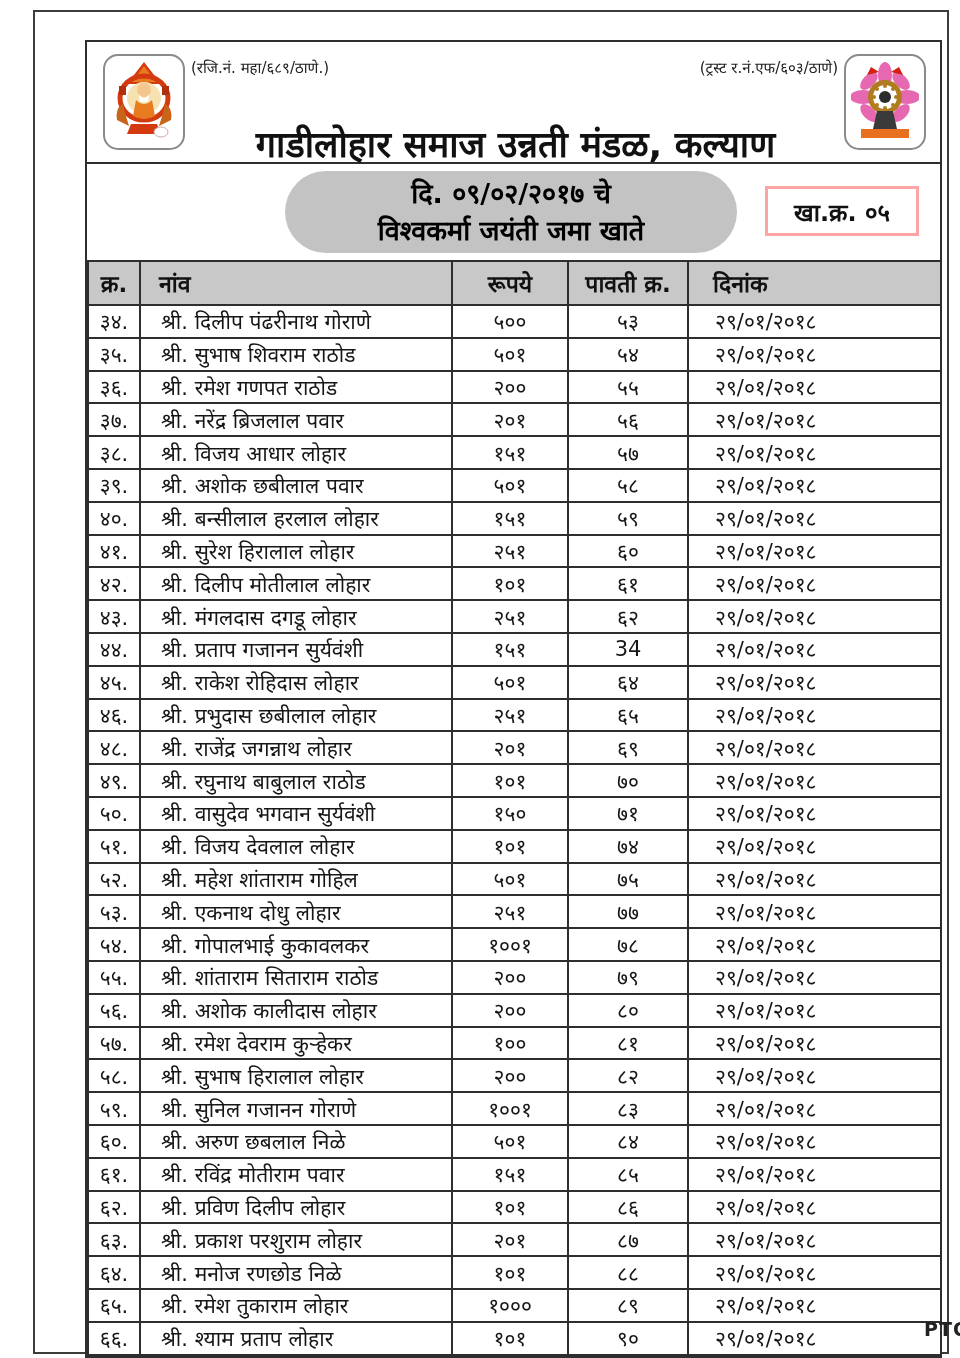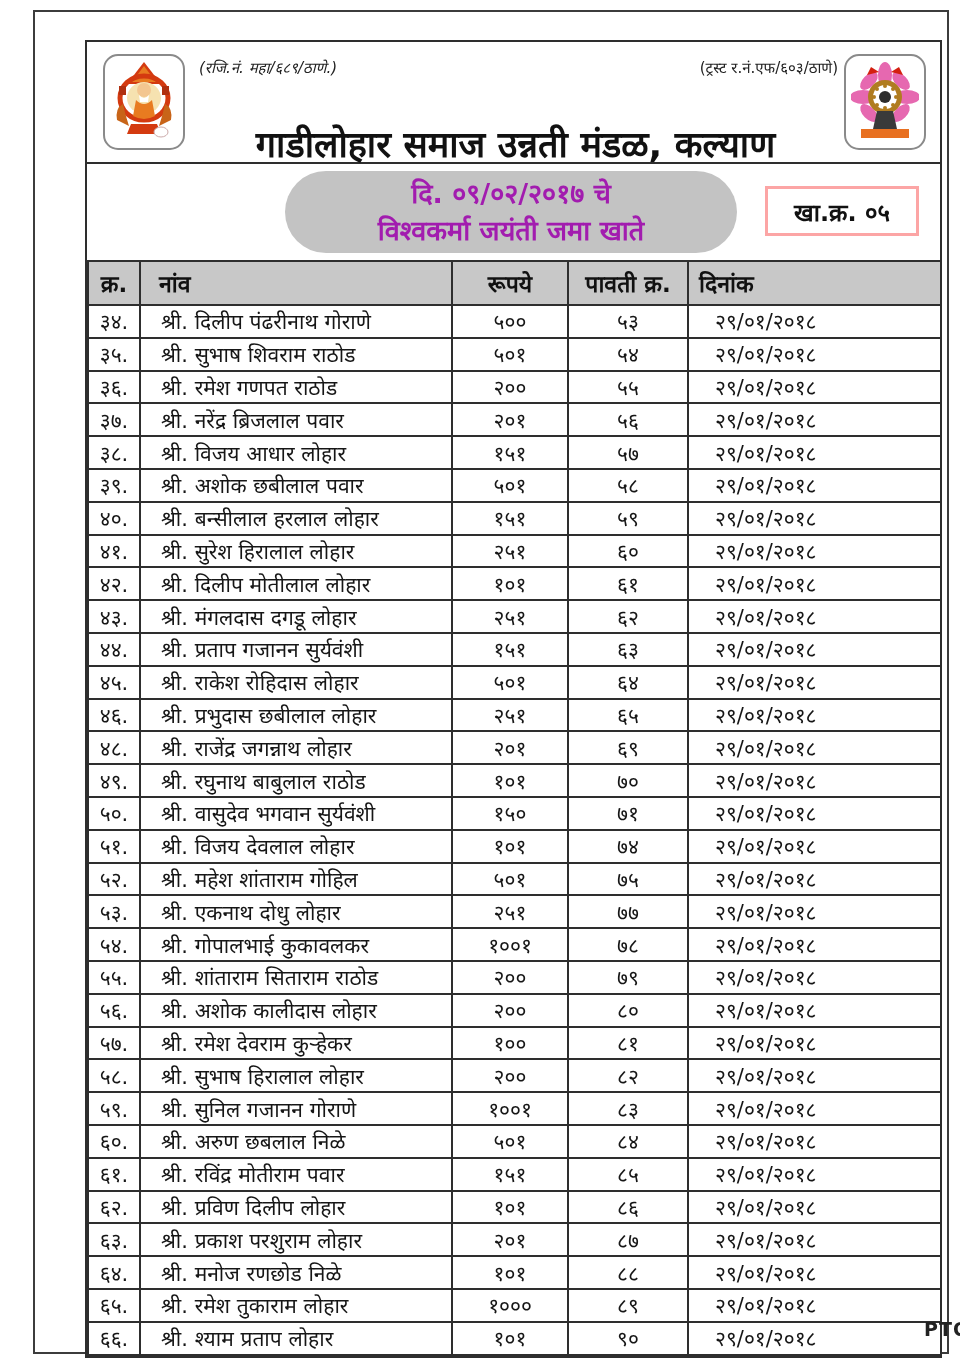--- a/index.html
+++ b/index.html
@@ -19,36 +19,36 @@
   
   .header-sec{position:relative;height:120px;border-bottom:2px solid #2e2e2e;}
   .logo{
     position:absolute;top:12px;width:78px;height:92px;
     border:2px solid #8a8a8a;border-radius:15px;background:#fff;
     display:flex;align-items:center;justify-content:center;overflow:hidden;
   }
   .logo-left{left:16px;}
   .logo-right{right:14px;}
   .reg-text{position:absolute;top:15px;font-size:15px;color:#222;}
-  .reg-left{left:112px;font-style:italic;}
+  .reg-left{left:104px;}
   .reg-right{right:102px;}
   .main-title{
     position:absolute;left:100px;right:96px;top:44px;text-align:center;
     font-size:36px;font-weight:bold;color:#111;letter-spacing:0px;
     font-family:"DejaVu Sans", sans-serif;
     margin-top:33px;
   }
   
   .subtitle-sec{position:relative;height:96px;}
   .subtitle-pill{
     position:absolute;left:198px;top:7px;width:452px;height:82px;
     background:#c3c3c3;border-radius:42px;
     display:flex;flex-direction:column;align-items:center;justify-content:center;
   }
-  .subtitle-line{font-size:27px;font-weight:bold;color:#a21caf;line-height:37px;}
+  .subtitle-line{font-size:27px;font-weight:bold;color:#000000;line-height:37px;}
   .khata-box{
     position:absolute;left:678px;top:22px;width:148px;height:44px;
     border:3px solid #fca5a5;background:#fff;
     display:flex;align-items:center;justify-content:center;
     font-size:24px;font-weight:bold;color:#111;
   }
   
   table.donation{border-collapse:collapse;width:100%;table-layout:fixed;}
   table.donation th, table.donation td{
     border:2px solid #2e2e2e;overflow:hidden;white-space:nowrap;
@@ -56,21 +56,21 @@
   table.donation th{
     background:#c8c8c8;height:40px;font-size:23px;font-weight:bold;color:#111;
   }
   table.donation td{height:28.8px;font-size:21px;color:#161616;}
   .c0{text-align:center;}
   .c1{text-align:left;padding-left:20px;}
   .c2{text-align:center;}
   .c3{text-align:center;}
   .c4{text-align:left;padding-left:26px;}
   th.c1{padding-left:18px;margin-top:42px;}
-  th.c4{padding-left:10px;margin-top:36px;}
+  th.c4{padding-left:24px;margin-top:36px;}
   
   .pto{
     position:absolute;left:894px;top:1318px;font-size:19px;font-weight:bold;color:#222;
     letter-spacing:1px;
     margin-left:30px;
   }
 </style>
 </head>
 <body>
 
@@ -225,21 +225,21 @@
           <td class="c0">४३.</td>
           <td class="c1">श्री. मंगलदास दगडू लोहार</td>
           <td class="c2">२५१</td>
           <td class="c3">६२</td>
           <td class="c4">२९/०१/२०१८</td>
         </tr>
         <tr>
           <td class="c0">४४.</td>
           <td class="c1">श्री. प्रताप गजानन सुर्यवंशी</td>
           <td class="c2">१५१</td>
-          <td class="c3">६३</td>
+          <td class="c3">34</td>
           <td class="c4">२९/०१/२०१८</td>
         </tr>
         <tr>
           <td class="c0">४५.</td>
           <td class="c1">श्री. राकेश रोहिदास लोहार</td>
           <td class="c2">५०१</td>
           <td class="c3">६४</td>
           <td class="c4">२९/०१/२०१८</td>
         </tr>
         <tr>

